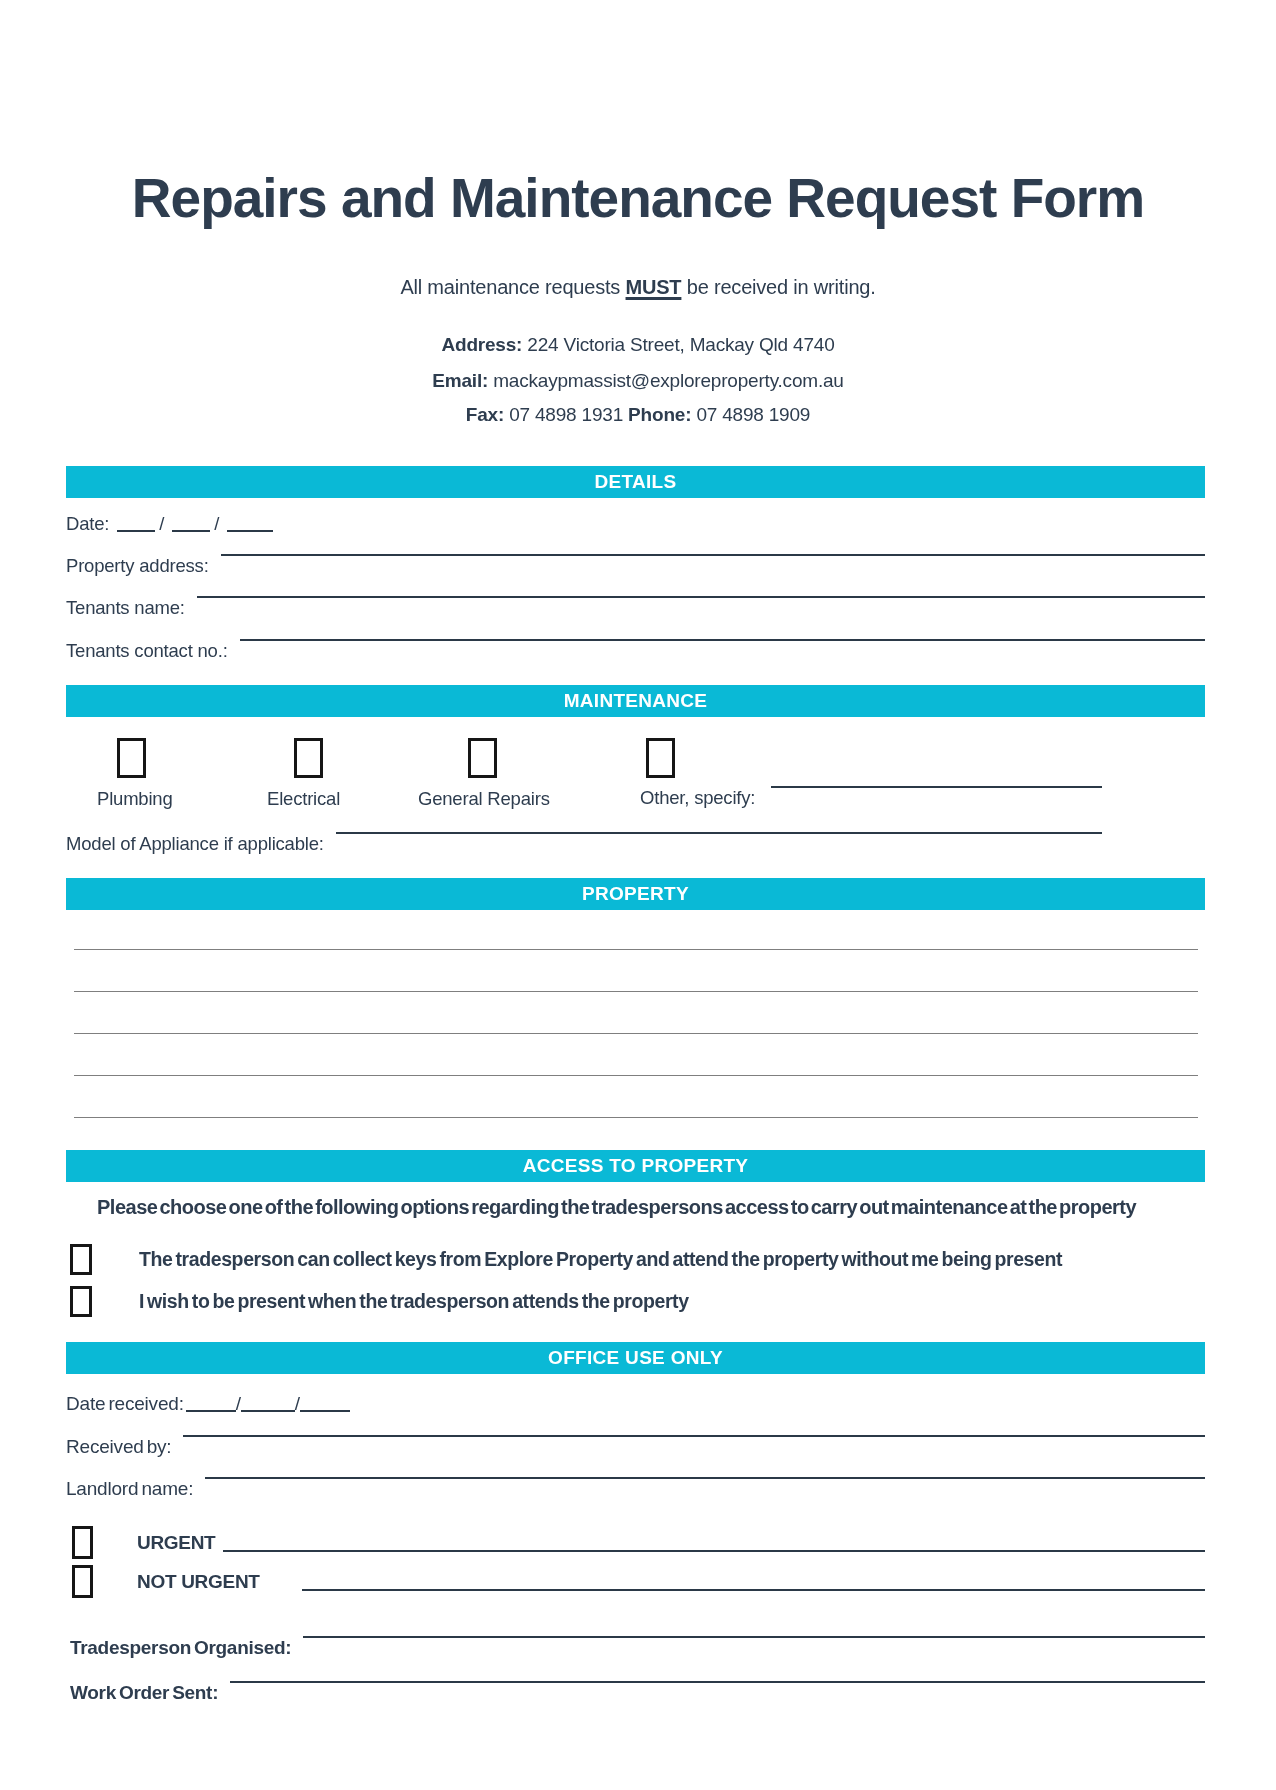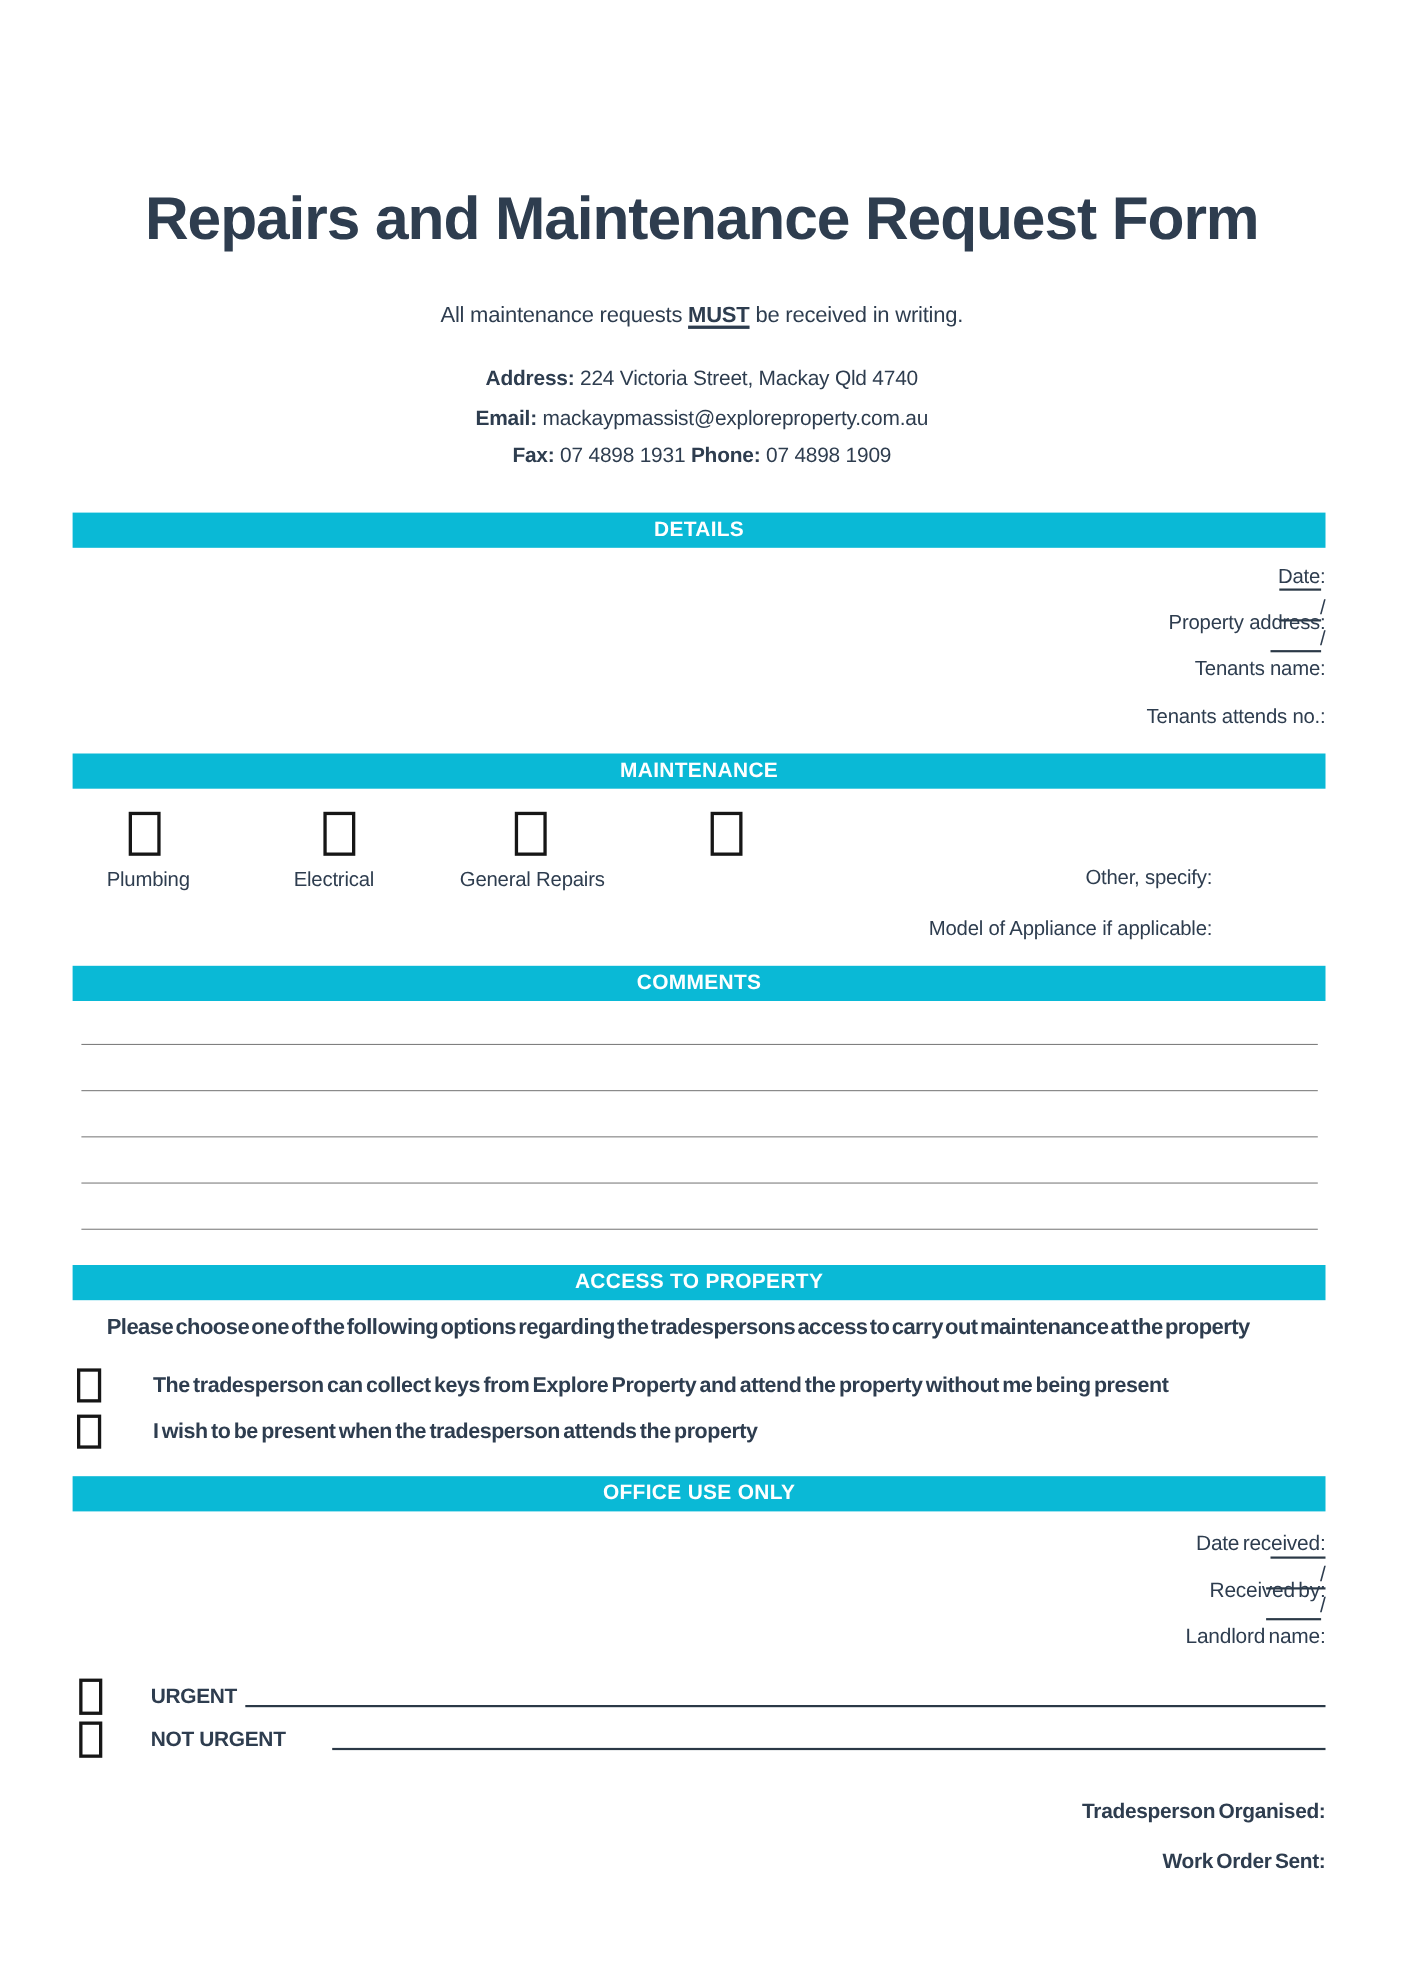--- a/index.html
+++ b/index.html
@@ -37,22 +37,22 @@
   .bar {
     position: absolute; left: 66px; right: 71px; height: 32px;
     background: #0ab9d6;
     color: #ffffff; font-weight: bold; font-size: 19px;
     display: flex; align-items: center; justify-content: center;
     letter-spacing: 0.3px;
   }
   
   .row {
     position: absolute; left: 66px; right: 71px;
-    display: flex; align-items: flex-end;
-    font-size: 18.5px; line-height: 23px; flex-direction: column;
+    display: flex; 
+    font-size: 18.5px; line-height: 23px;
   }
   .row .lbl { white-space: nowrap; }
   .fill {
     flex: 1; height: 0; border-bottom: 2px solid #2b3947;
     margin: 0 0 3px 12px;
   }
   .seg { display:inline-block; width: 40px; border-bottom: 2px solid #2b3947; margin: 0 4px 3px 8px; }
   .slash { margin-bottom: 0; }
   
   .cb {
@@ -116,21 +116,21 @@
     <span class="lbl">Property address:</span>
     <span class="fill"></span>
   </div>
 
   <div class="row" style="top:596px">
     <span class="lbl">Tenants name:</span>
     <span class="fill"></span>
   </div>
 
   <div class="row" style="top:639px">
-    <span class="lbl">Tenants attends no.:</span>
+    <span class="lbl">Tenants contact no.:</span>
     <span class="fill"></span>
   </div>
 
   <div class="bar" style="top:685px">MAINTENANCE</div>
 
   <div class="cb mcb" style="left:117px"></div>
   <div class="cb mcb" style="left:294px"></div>
   <div class="cb mcb" style="left:468px"></div>
   <div class="cb mcb" style="left:646px"></div>
 
@@ -141,21 +141,21 @@
   <div class="row" style="top:786px; left:640px; right:174px">
     <span class="lbl">Other, specify:</span>
     <span class="fill" style="margin-left:16px"></span>
   </div>
 
   <div class="row" style="top:832px; right:174px">
     <span class="lbl">Model of Appliance if  applicable:</span>
     <span class="fill"></span>
   </div>
 
-  <div class="bar" style="top:878px">COMMENTS</div>
+  <div class="bar" style="top:878px">PROPERTY</div>
   <div class="comment-area" id="comment-area">
       <div class="comment-line"></div>
       <div class="comment-line"></div>
       <div class="comment-line"></div>
       <div class="comment-line"></div>
       <div class="comment-line"></div>
     </div>
 
   <div class="bar" style="top:1150px">ACCESS TO PROPERTY</div>
 

